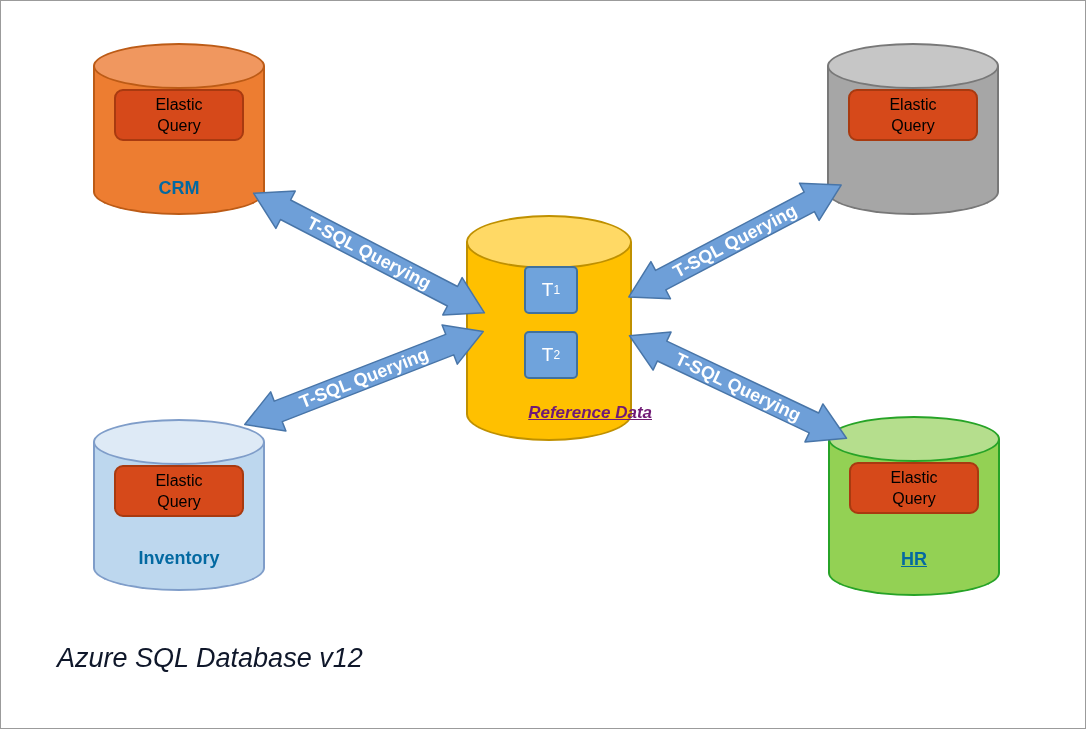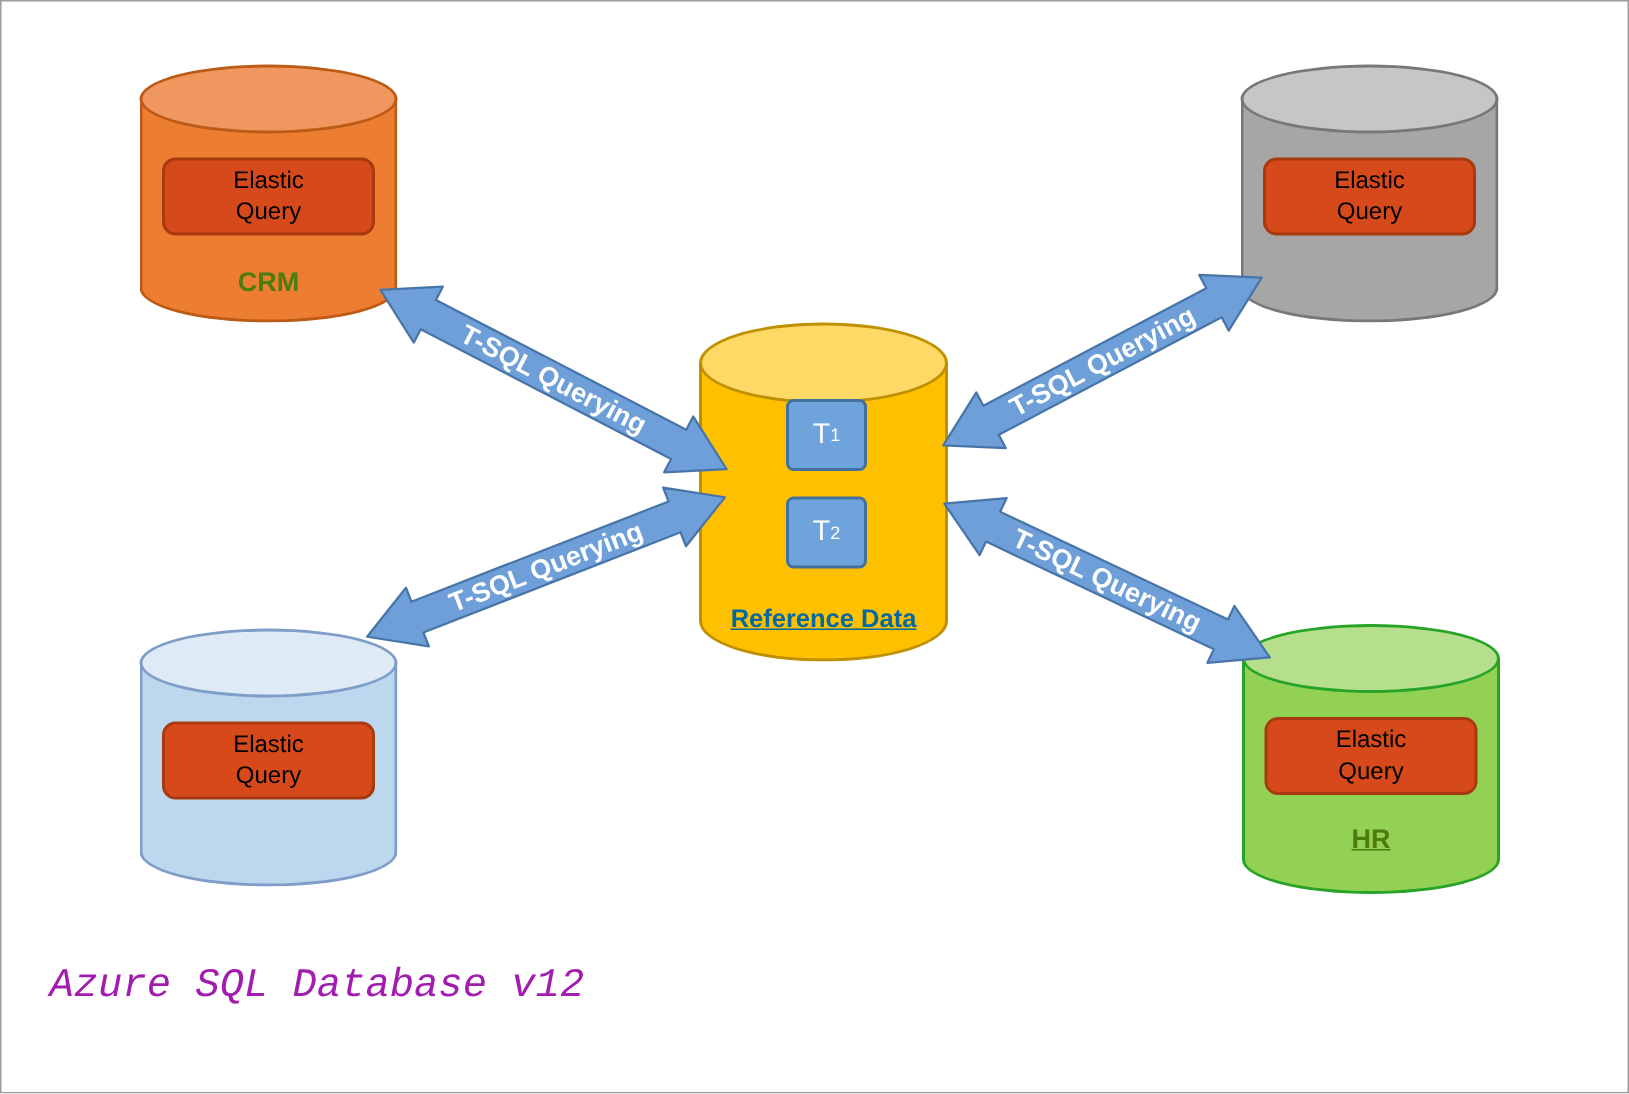--- a/index.html
+++ b/index.html
@@ -44,32 +44,32 @@
   .db-hr        .cyl-top  { background: #B5DE8D; border-color: #27A327; }
   .db-center    .cyl-body { background: #FFC000; border-color: #BF9000; }
   .db-center    .cyl-top  { background: #FFD965; border-color: #BF9000; }
 
   .db-label {
     position: absolute;
     left: 0; right: 0; bottom: 16px;
     text-align: center;
     font-weight: bold;
     font-size: 18px;
-    color: #4d7c0f;
+    color: #0369a1;
   }
   .db-inventory .db-label { bottom: 22px; }
   .db-hr        .db-label { bottom: 26px; text-decoration: underline; }
 
   
   .badge {
     position: absolute;
     left: 50%;
     transform: translateX(-50%);
-    top: 62px;
-    width: 142px;
+    top: 46px;
+    width: 130px;
     height: 52px;
     background: #D6491A;
     border: 2px solid #A83A10;
     border-radius: 9px;
     display: flex;
     align-items: center;
     justify-content: center;
   }
   .badge span {
     display: inline-block;
@@ -95,25 +95,26 @@
     color: #fff;
     font-size: 19px;
   }
   .t-box sub { font-size: 12px; }
   .t-box-1 { top: 51px; }
   .t-box-2 { top: 116px; }
 
   .ref-label {
     position: absolute;
     left: -20px; right: -20px; bottom: 18px;
-    text-align: center;
+    text-align: right;
     font-weight: bold;
     font-size: 17px;
     text-decoration: underline;
-    color: #0369a1;
+    color: #701a75;
+    font-style: italic;
   }
 
   
   .arrows {
     position: absolute;
     inset: 0;
     width: 1086px;
     height: 729px;
     pointer-events: none;
   }
@@ -126,26 +127,25 @@
   .arrow-text {
     fill: #ffffff;
     font-family: "Liberation Sans", sans-serif;
     font-size: 18px;
     font-weight: bold;
   }
 
   
   .caption {
     position: absolute;
-    left: 32px;
+    left: 56px;
     top: 642px;
     font-size: 27px;
     font-style: italic;
-    color: #a21caf;
-    font-family: Liberation Mono, monospace;
+    color: #0f172a;
   }
 </style>
 </head>
 <body>
 
 <div class="canvas">
 
   <div class="cylinder small-cyl db-crm" style="left:92px;top:42px;width:172px;height:172px;">
     <div class="cyl-body"></div>
     <div class="cyl-top"></div>
@@ -162,20 +162,21 @@
       <span>Elastic Query</span>
     </div>
   </div>
 
   <div class="cylinder small-cyl db-inventory" style="left:92px;top:418px;width:172px;height:172px;">
     <div class="cyl-body"></div>
     <div class="cyl-top"></div>
     <div class="badge">
       <span>Elastic Query</span>
     </div>
+    <div class="db-label">Inventory</div>
   </div>
 
   <div class="cylinder small-cyl db-hr" style="left:827px;top:415px;width:172px;height:180px;">
     <div class="cyl-body"></div>
     <div class="cyl-top"></div>
     <div class="badge">
       <span>Elastic Query</span>
     </div>
     <div class="db-label">HR</div>
   </div>

